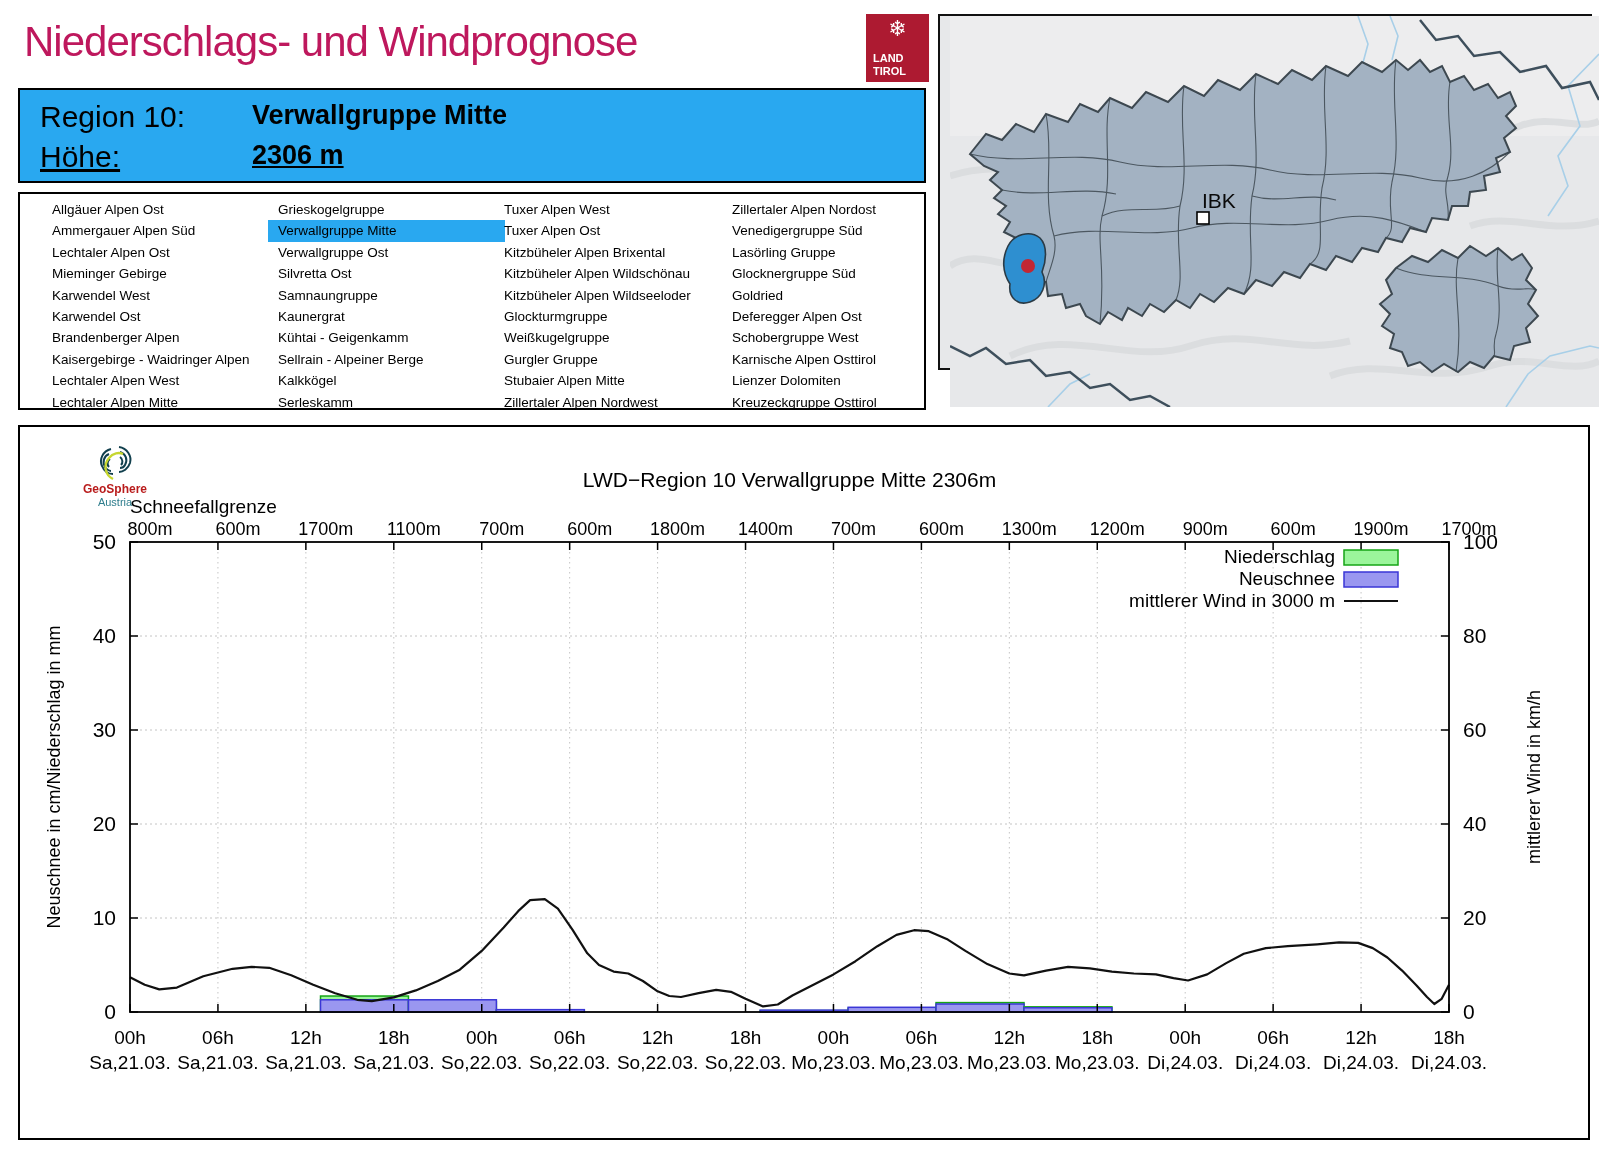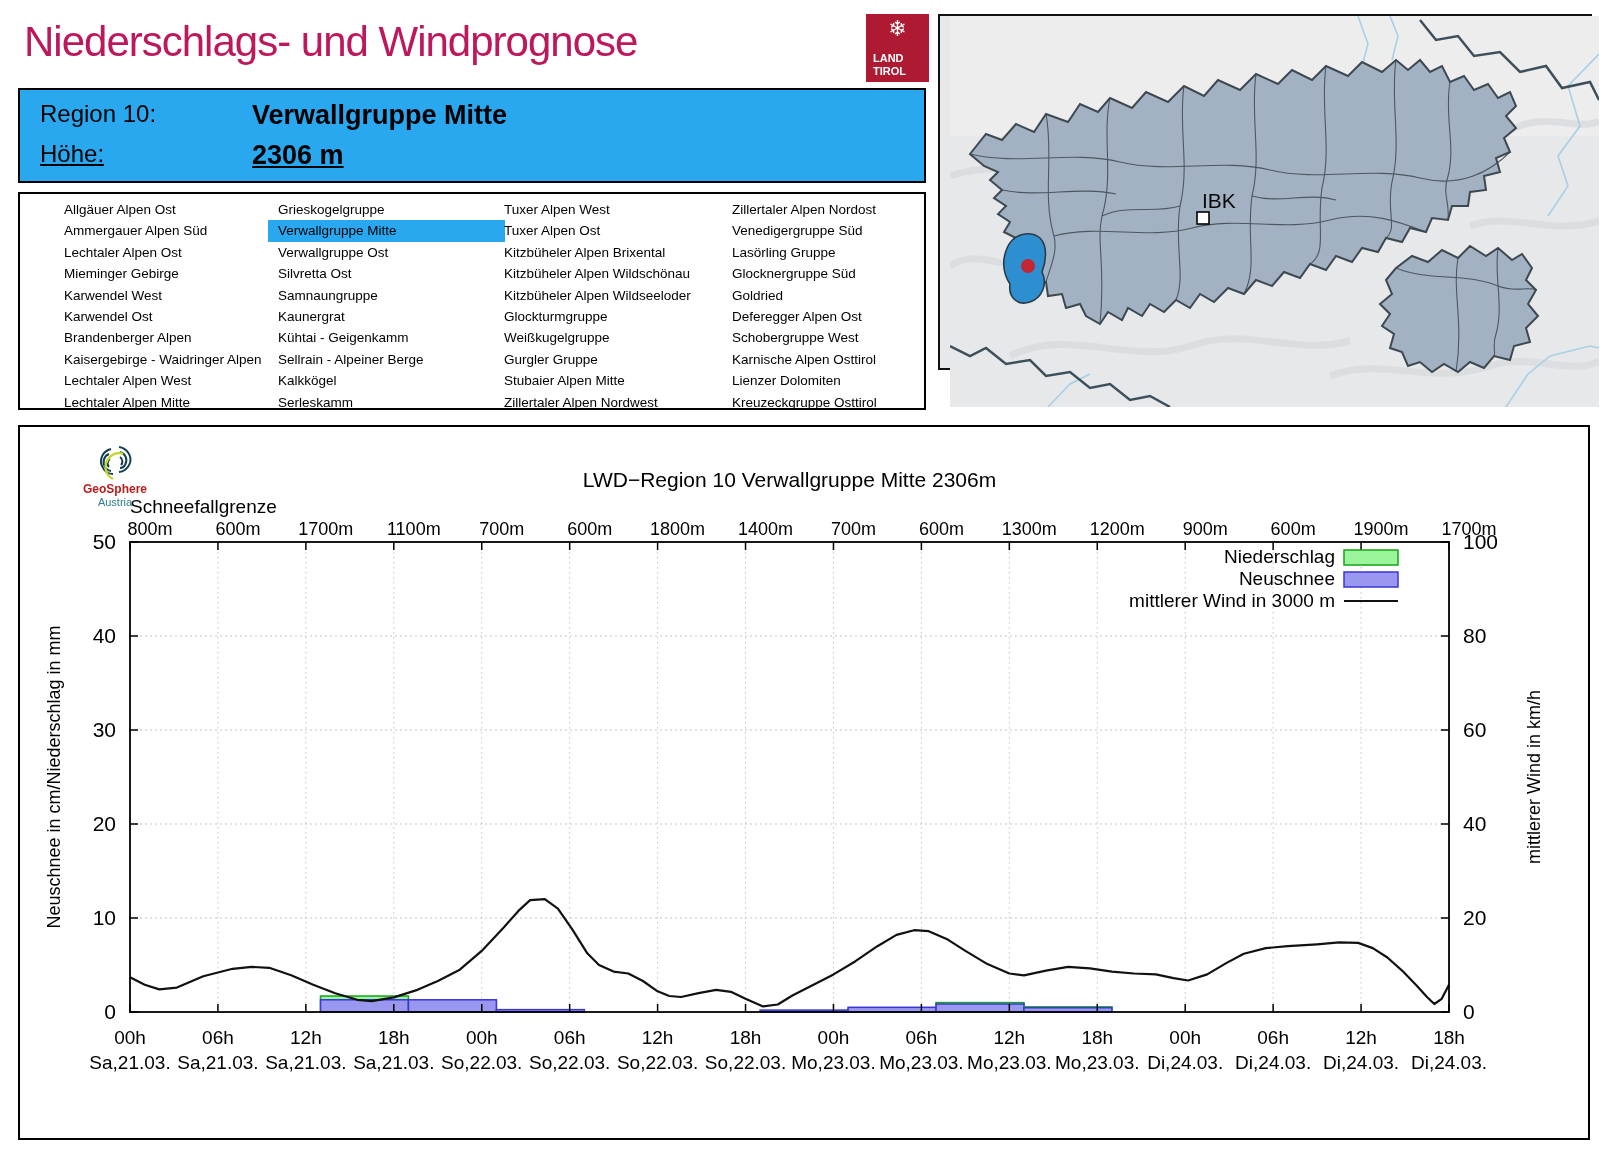--- a/index.html
+++ b/index.html
@@ -9,28 +9,28 @@
   #page-title{left:24px;top:18px;font-size:42px;letter-spacing:-1px;color:#be185d;}
   #tirol-logo{left:866px;top:14px;width:63px;height:68px;background:var(--tirol-red,#ad1a31);
     color:#fff;}
   #tirol-logo .flake{position:absolute;top:4px;left:50%;transform:translateX(-50%);font-size:22px;line-height:22px;}
   #tirol-logo .l1{position:absolute;left:7px;top:38px;font-size:11px;font-weight:bold;line-height:12px;}
   #tirol-logo .l2{position:absolute;left:7px;top:51px;font-size:11px;font-weight:bold;line-height:12px;}
   
   #region-box{left:18px;top:88px;width:908px;height:95px;background:var(--accent,#29a8f0);
     border:2.5px solid #000;box-sizing:border-box;}
   .rb-row{position:absolute;left:20px;right:10px;display:flex;}
-  .rb-label{width:212px;font-size:24px;}
+  .rb-label{width:212px;font-size:30px;}
   .rb-value{font-size:27px;font-weight:bold;}
   
   #region-list{left:18px;top:192px;width:908px;height:218px;border:2.5px solid #000;box-sizing:border-box;background:#fff;}
   .rcol{position:absolute;top:5px;}
   .rcol div{height:21.4px;line-height:21.4px;font-size:13.5px;padding-left:10px;margin-left:-10px;white-space:nowrap;}
   .rcol div.selected{background:var(--accent,#29a8f0);}
-  #rcol0{left:44px;width:222px;} #rcol1{left:258px;width:227px;} #rcol2{left:484px;width:224px;} #rcol3{left:712px;width:190px;}
+  #rcol0{left:32px;width:222px;} #rcol1{left:258px;width:227px;} #rcol2{left:484px;width:224px;} #rcol3{left:712px;width:190px;}
   
   #map-panel{left:938px;top:14px;width:654px;height:356px;border:2.5px solid #111;box-sizing:border-box;background:#e7e8ea;padding-left:10px;}
   
   #chart-panel{left:18px;top:425px;width:1572px;height:715px;border:2px solid #000;box-sizing:border-box;background:#fff;}
   #geosphere{left:40px;top:16px;width:110px;text-align:center;}
   #geosphere .gs1{font-size:12px;font-weight:bold;color:#b91c1c;line-height:13px;}
   #geosphere .gs2{font-size:11px;color:#2e7d8c;line-height:12px;}
   text{font-family:"Liberation Sans",sans-serif;}
 </style>
 </head>

